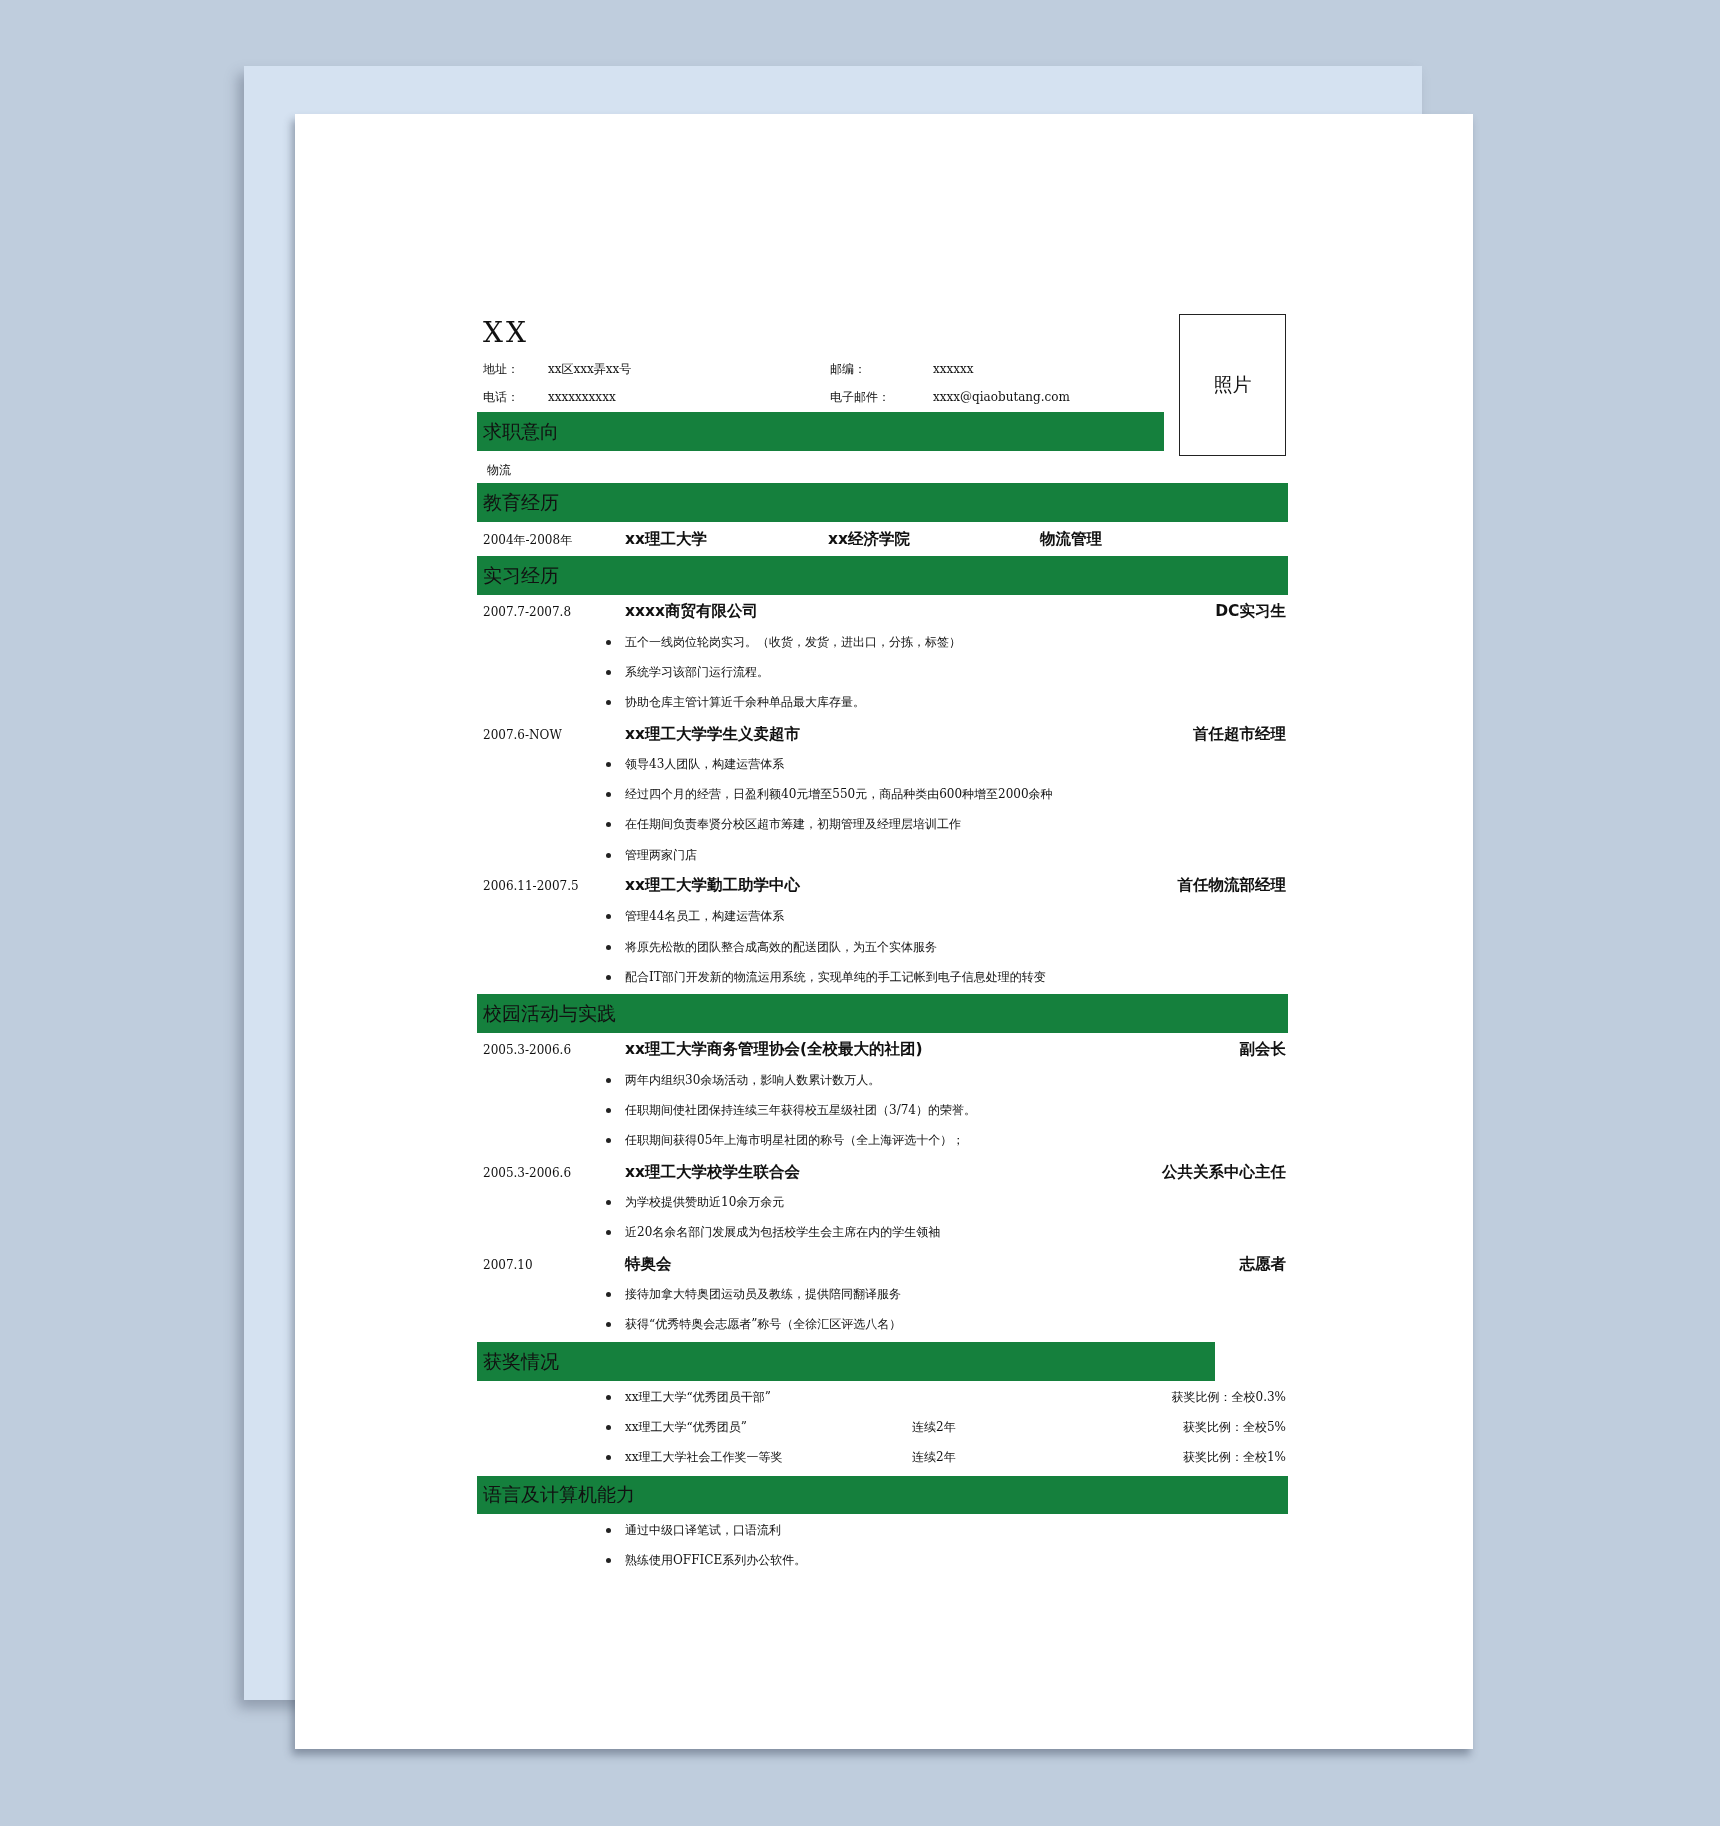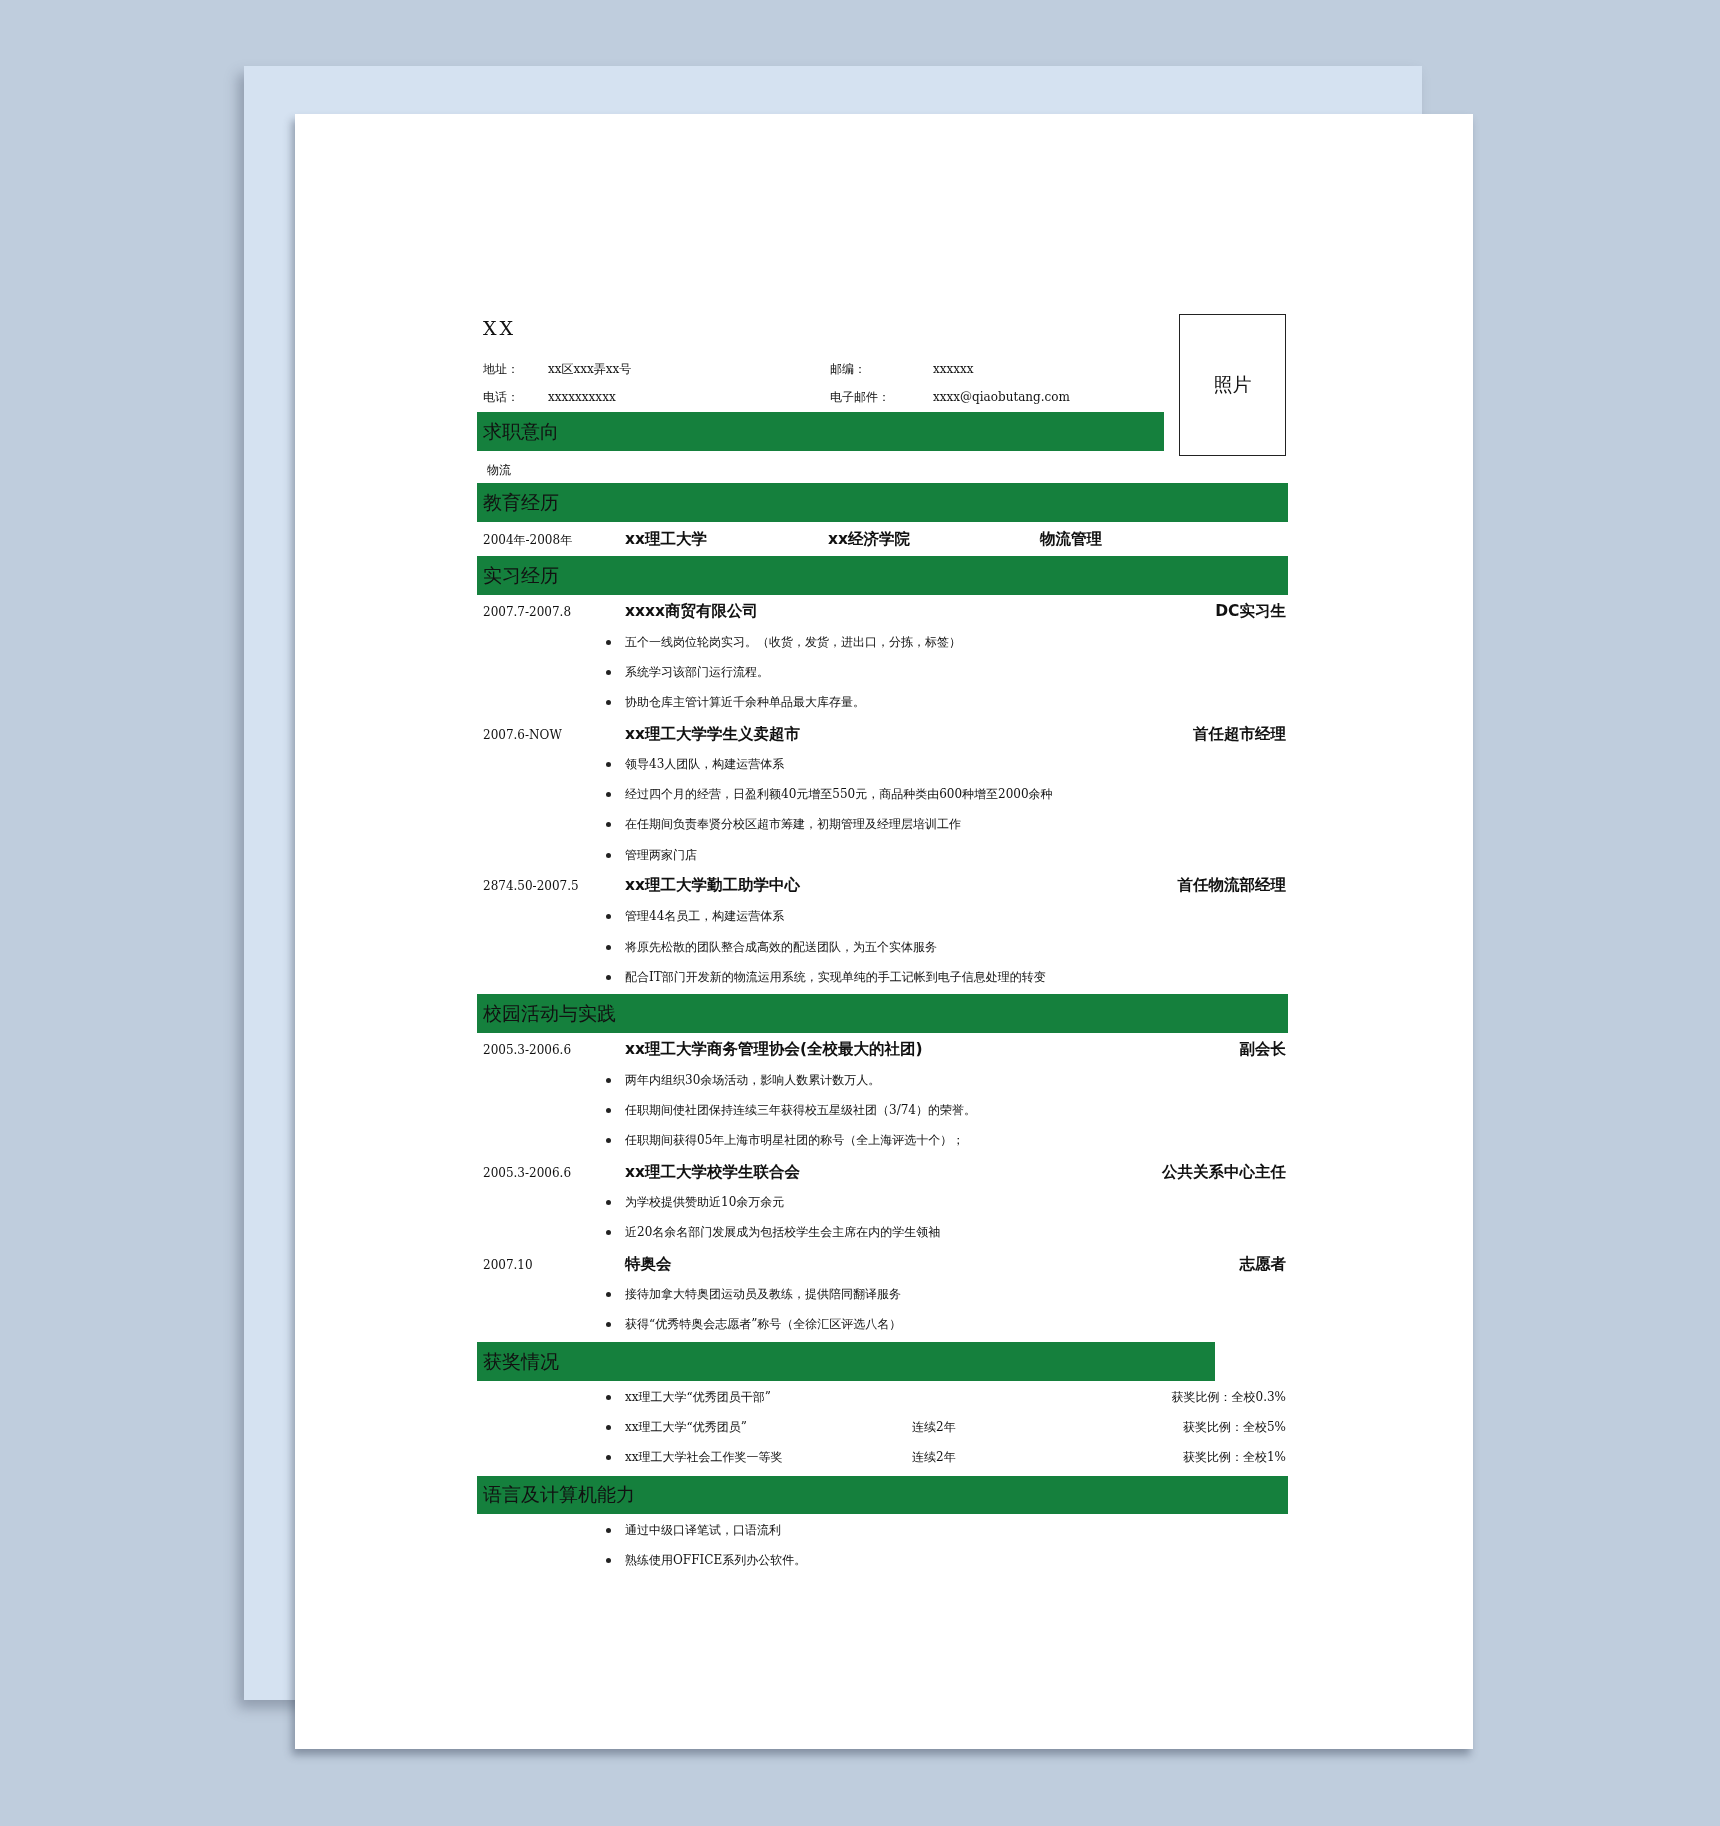--- a/index.html
+++ b/index.html
@@ -3,21 +3,21 @@
 <meta charset="utf-8">
 <style>
   html, body { margin:0; padding:0; }
   body { width:1720px; height:1826px; background:#bfcddd; position:relative; overflow:hidden;
          font-family:"DejaVu Serif", "Liberation Serif", serif; color:#111; }
   .back-page { position:absolute; left:244px; top:66px; width:1178px; height:1634px; background:#d5e2f1;
                box-shadow: -6px 8px 12px rgba(60,70,90,0.35); }
   .front-page { position:absolute; left:295px; top:114px; width:1178px; height:1635px; background:#fff;
                 box-shadow: -3px 6px 8px rgba(60,70,90,0.45); }
   .abs { position:absolute; white-space:nowrap; line-height:1; }
-  .name { font-size:19px; letter-spacing:3px; }
+  .name { font-size:28px; letter-spacing:3px; }
   .t { font-size:12px; transform:translateY(-50%); }
   .b { font-weight:bold; font-family:"DejaVu Sans", "Liberation Sans", sans-serif; font-size:15.5px; }
   .band { position:absolute; background:#15803d; }
   .band-title { position:absolute; left:6px; top:50%; transform:translateY(-50%); font-size:19px;
                 font-family:"DejaVu Sans", "Liberation Sans", sans-serif; white-space:nowrap; }
   .right { text-align:right; }
   .bullet { position:absolute; width:5px; height:5px; border-radius:50%; background:#222; }
   .photo { position:absolute; left:1179px; top:314px; width:107px; height:142px; border:1.5px solid #222; box-sizing:border-box; }
   .photo span { position:absolute; left:0; right:0; top:50%; transform:translateY(-50%); text-align:center; font-size:19px; }
 </style>
@@ -78,21 +78,21 @@
   <div class="abs t b right" style="right:434px; top:735px;">首任超市经理</div>
   <div class="bullet" style="left:606px; top:762px;"></div>
   <div class="abs t" style="left:625px; top:764px;">领导43人团队，构建运营体系</div>
   <div class="bullet" style="left:606px; top:792px;"></div>
   <div class="abs t" style="left:625px; top:794px;">经过四个月的经营，日盈利额40元增至550元，商品种类由600种增至2000余种</div>
   <div class="bullet" style="left:606px; top:822px;"></div>
   <div class="abs t" style="left:625px; top:824px;">在任期间负责奉贤分校区超市筹建，初期管理及经理层培训工作</div>
   <div class="bullet" style="left:606px; top:853px;"></div>
   <div class="abs t" style="left:625px; top:855px;">管理两家门店</div>
 
-  <div class="abs t" style="left:483px; top:886px;">2874.50-2007.5</div>
+  <div class="abs t" style="left:483px; top:886px;">2006.11-2007.5</div>
   <div class="abs t b" style="left:625px; top:886px;">xx理工大学勤工助学中心</div>
   <div class="abs t b right" style="right:434px; top:886px;">首任物流部经理</div>
   <div class="bullet" style="left:606px; top:914px;"></div>
   <div class="abs t" style="left:625px; top:916px;">管理44名员工，构建运营体系</div>
   <div class="bullet" style="left:606px; top:945px;"></div>
   <div class="abs t" style="left:625px; top:947px;">将原先松散的团队整合成高效的配送团队，为五个实体服务</div>
   <div class="bullet" style="left:606px; top:975px;"></div>
   <div class="abs t" style="left:625px; top:977px;">配合IT部门开发新的物流运用系统，实现单纯的手工记帐到电子信息处理的转变</div>
 
   <div class="band" style="left:477px; top:994px; width:811px; height:39px;">

